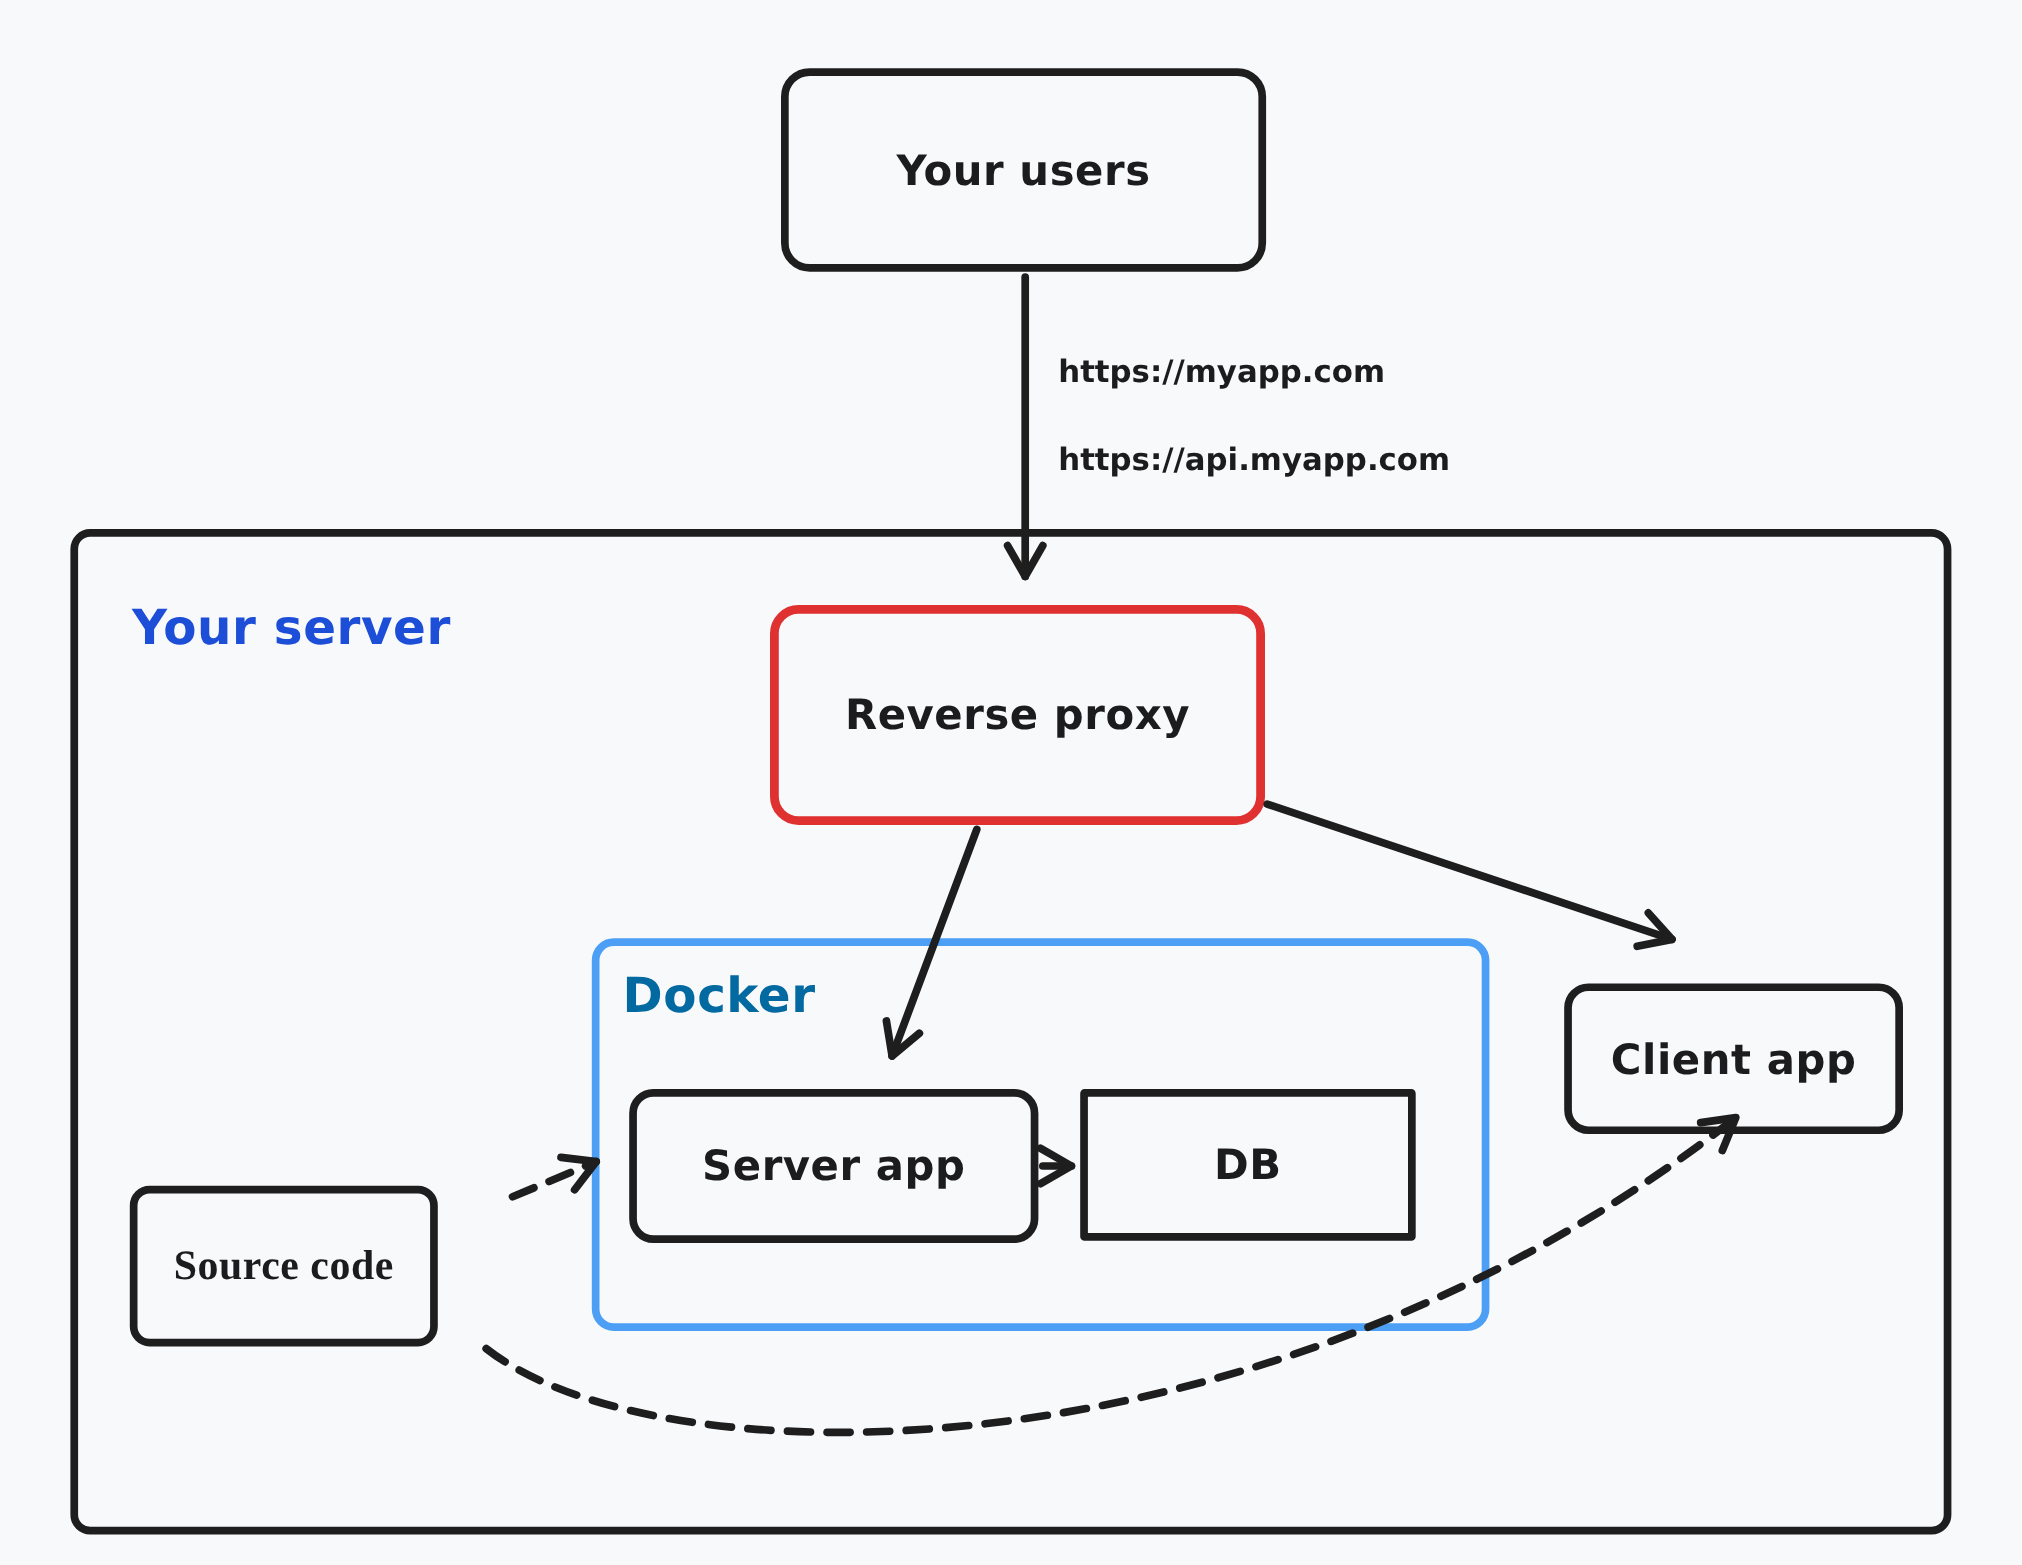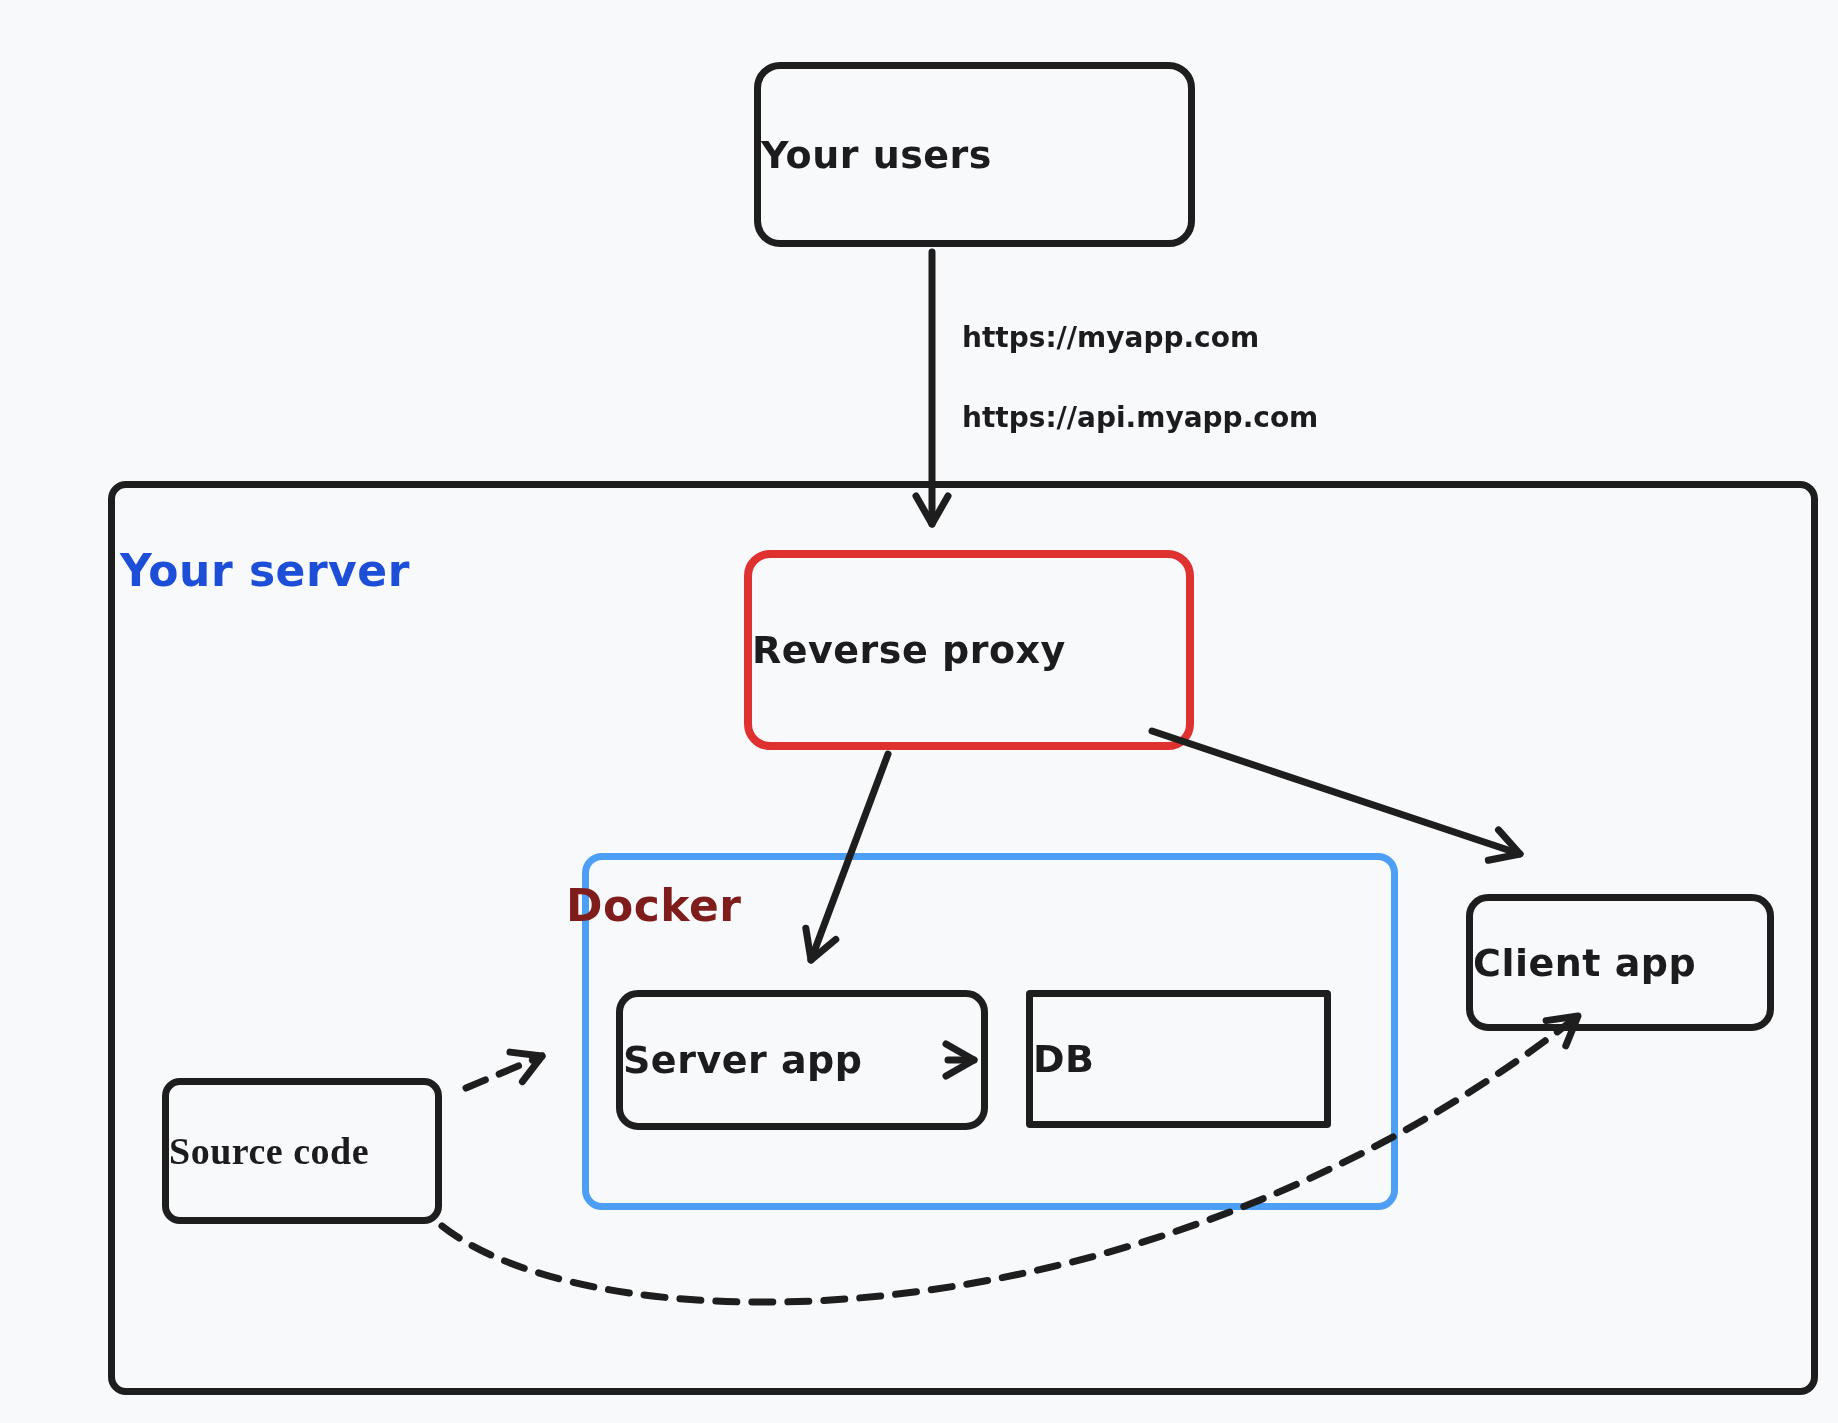--- a/index.html
+++ b/index.html
@@ -14,24 +14,23 @@
     height: 1423px;
     background: #f8f9fb;
     overflow: hidden;
     color: #1c1c1e;
   }
   .node {
     position: absolute;
     box-sizing: border-box;
     display: flex;
     align-items: center;
-    justify-content: flex-start;
+    justify-content: center;
     border: 7px solid #1e1e1e;
     background: transparent;
-    margin-left: 44px;
   }
   .node .label {
     font-size: 38px;
     font-weight: 700;
     letter-spacing: 0.5px;
     white-space: nowrap;
   }
 
   
   .users       { left: 710px;  top: 62px;   width: 441px;  height: 185px; border-radius: 26px; }
@@ -46,21 +45,21 @@
   .source      { left: 118px;  top: 1078px; width: 280px;  height: 146px; border-radius: 18px; font-family: Liberation Serif, serif; }
 
   .corner-label {
     position: absolute;
     font-size: 44px;
     font-weight: 700;
     letter-spacing: 0.5px;
     white-space: nowrap;
   }
   .server-title { left: 120px; top: 545px; color: #1d4ed8; }
-  .docker-title { left: 566px; top: 880px; color: #7f1d1d; }
+  .docker-title { left: 566px; top: 880px; color: #0369a1; }
 
   .edge-urls {
     position: absolute;
     left: 962px;
     top: 298px;
     font-size: 28px;
     font-weight: 700;
     line-height: 80px;
     white-space: nowrap;
   }

